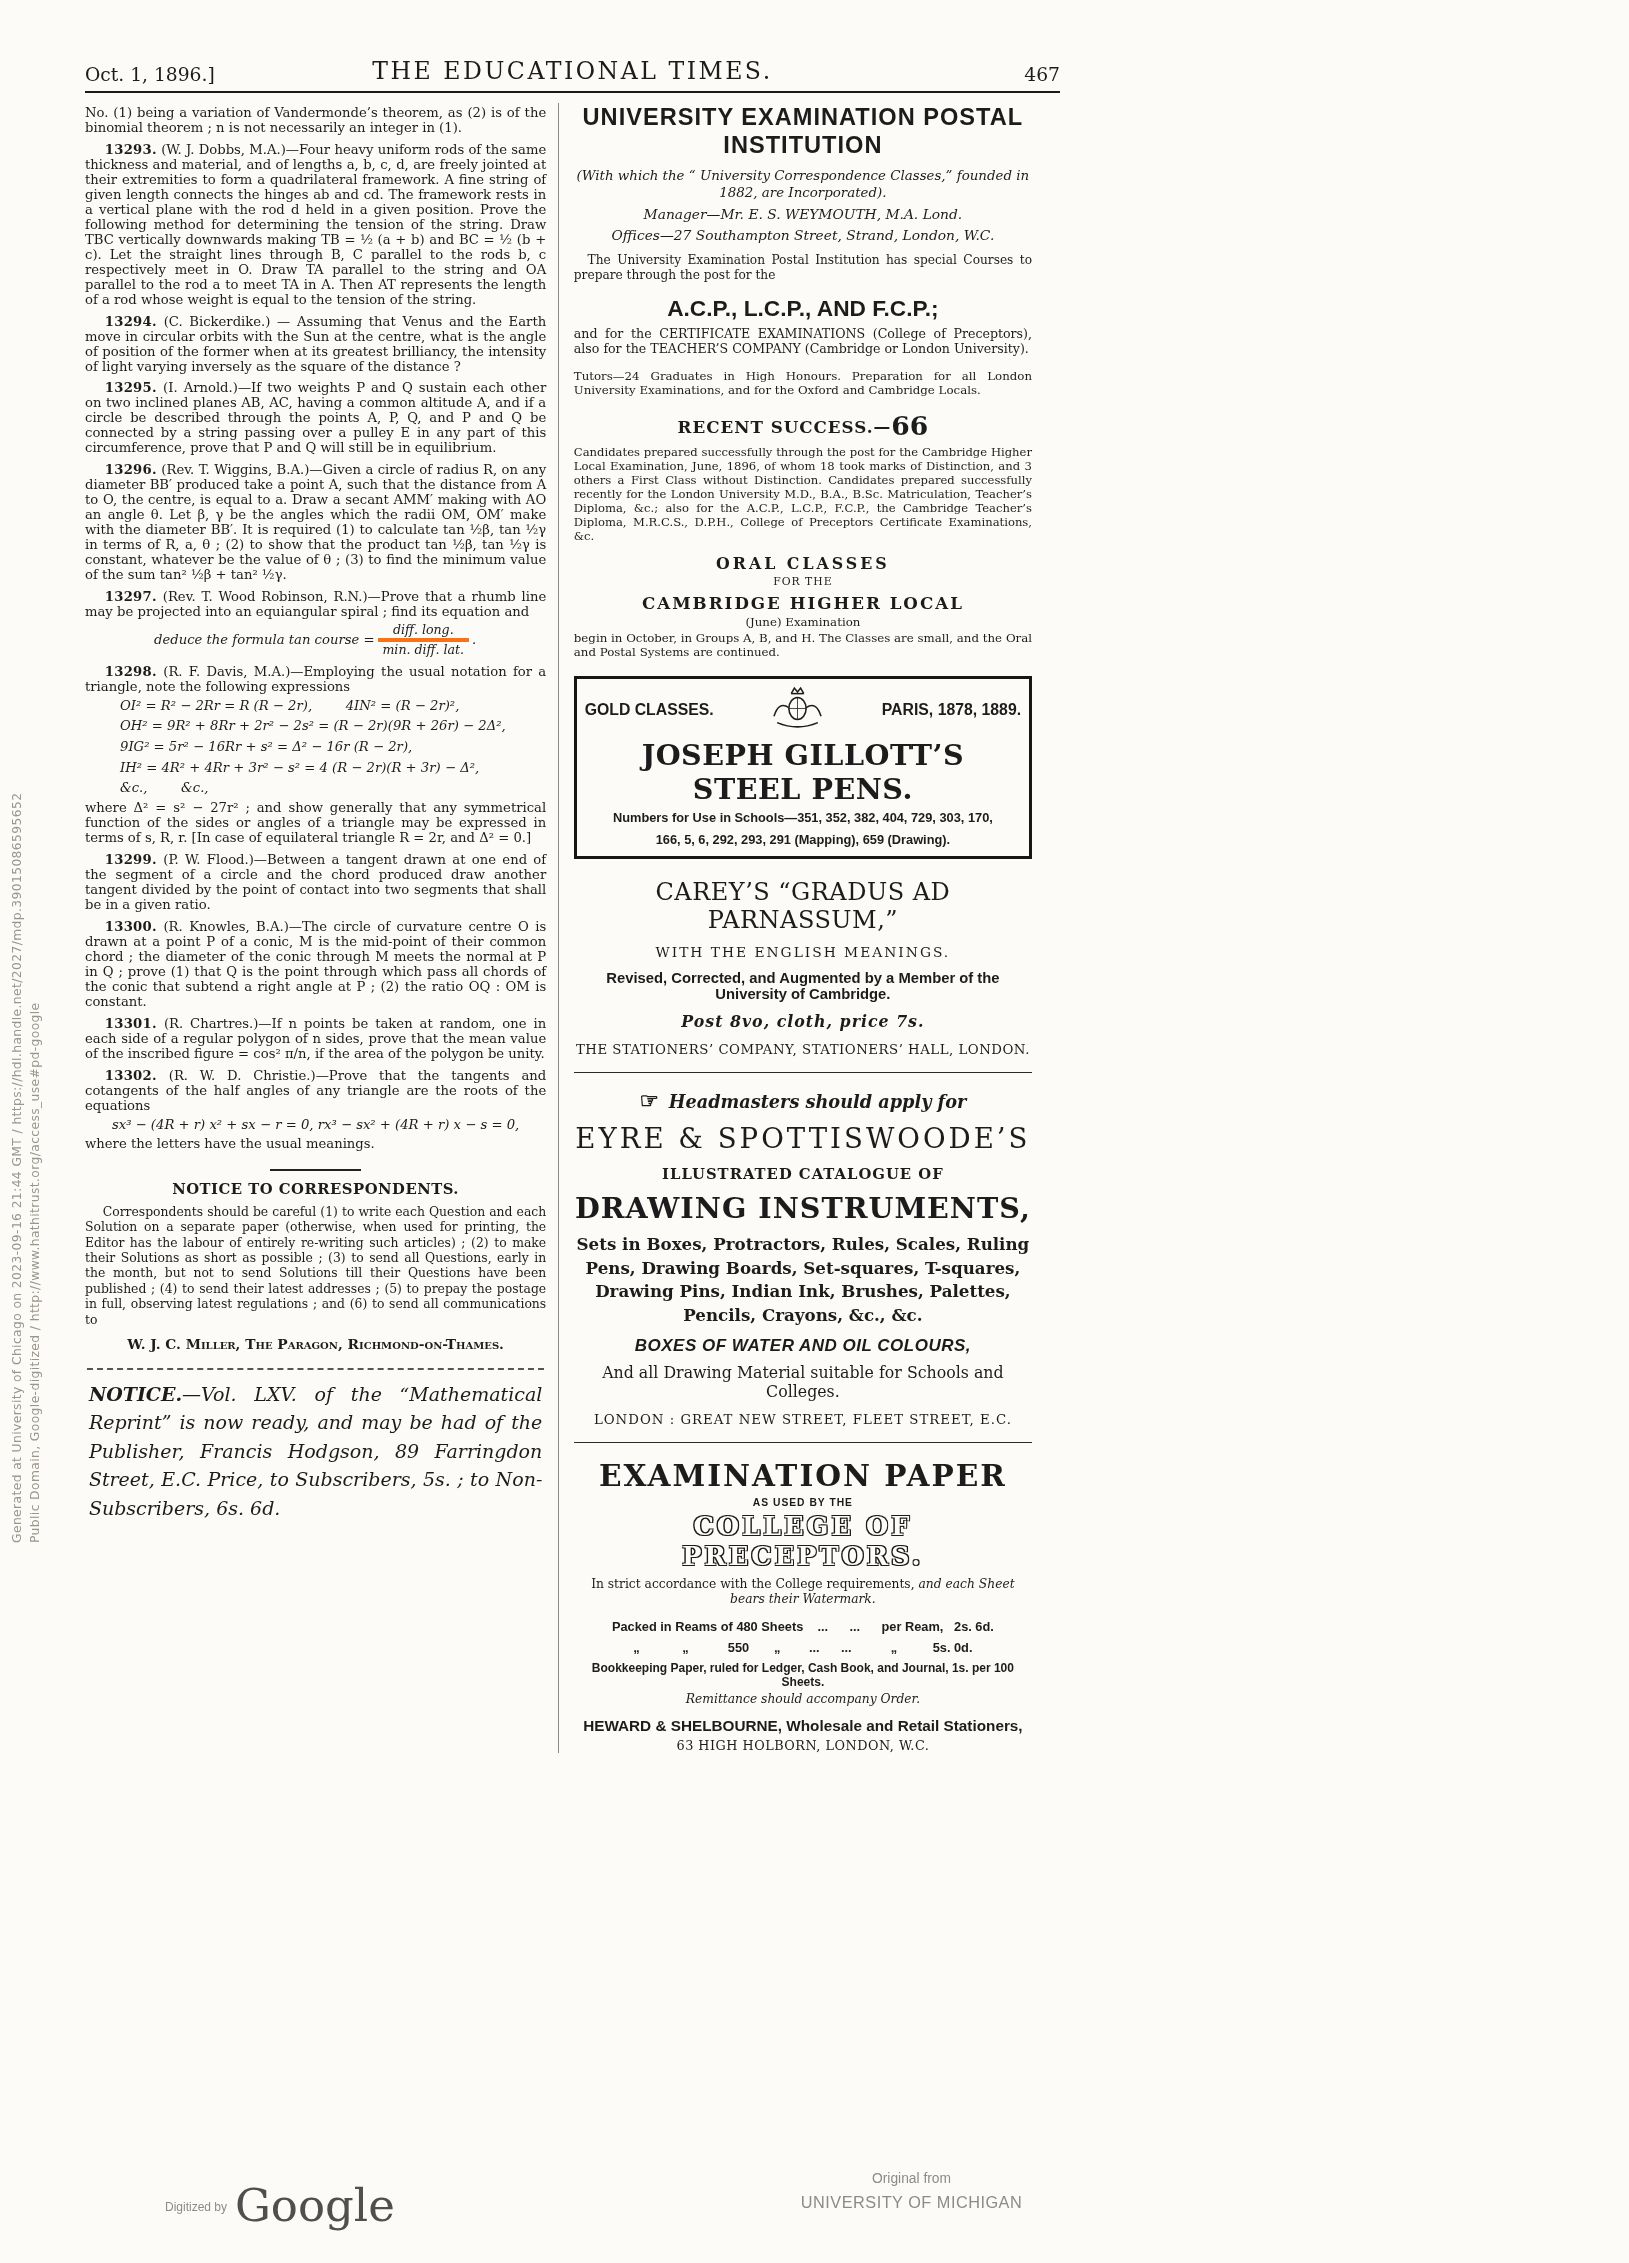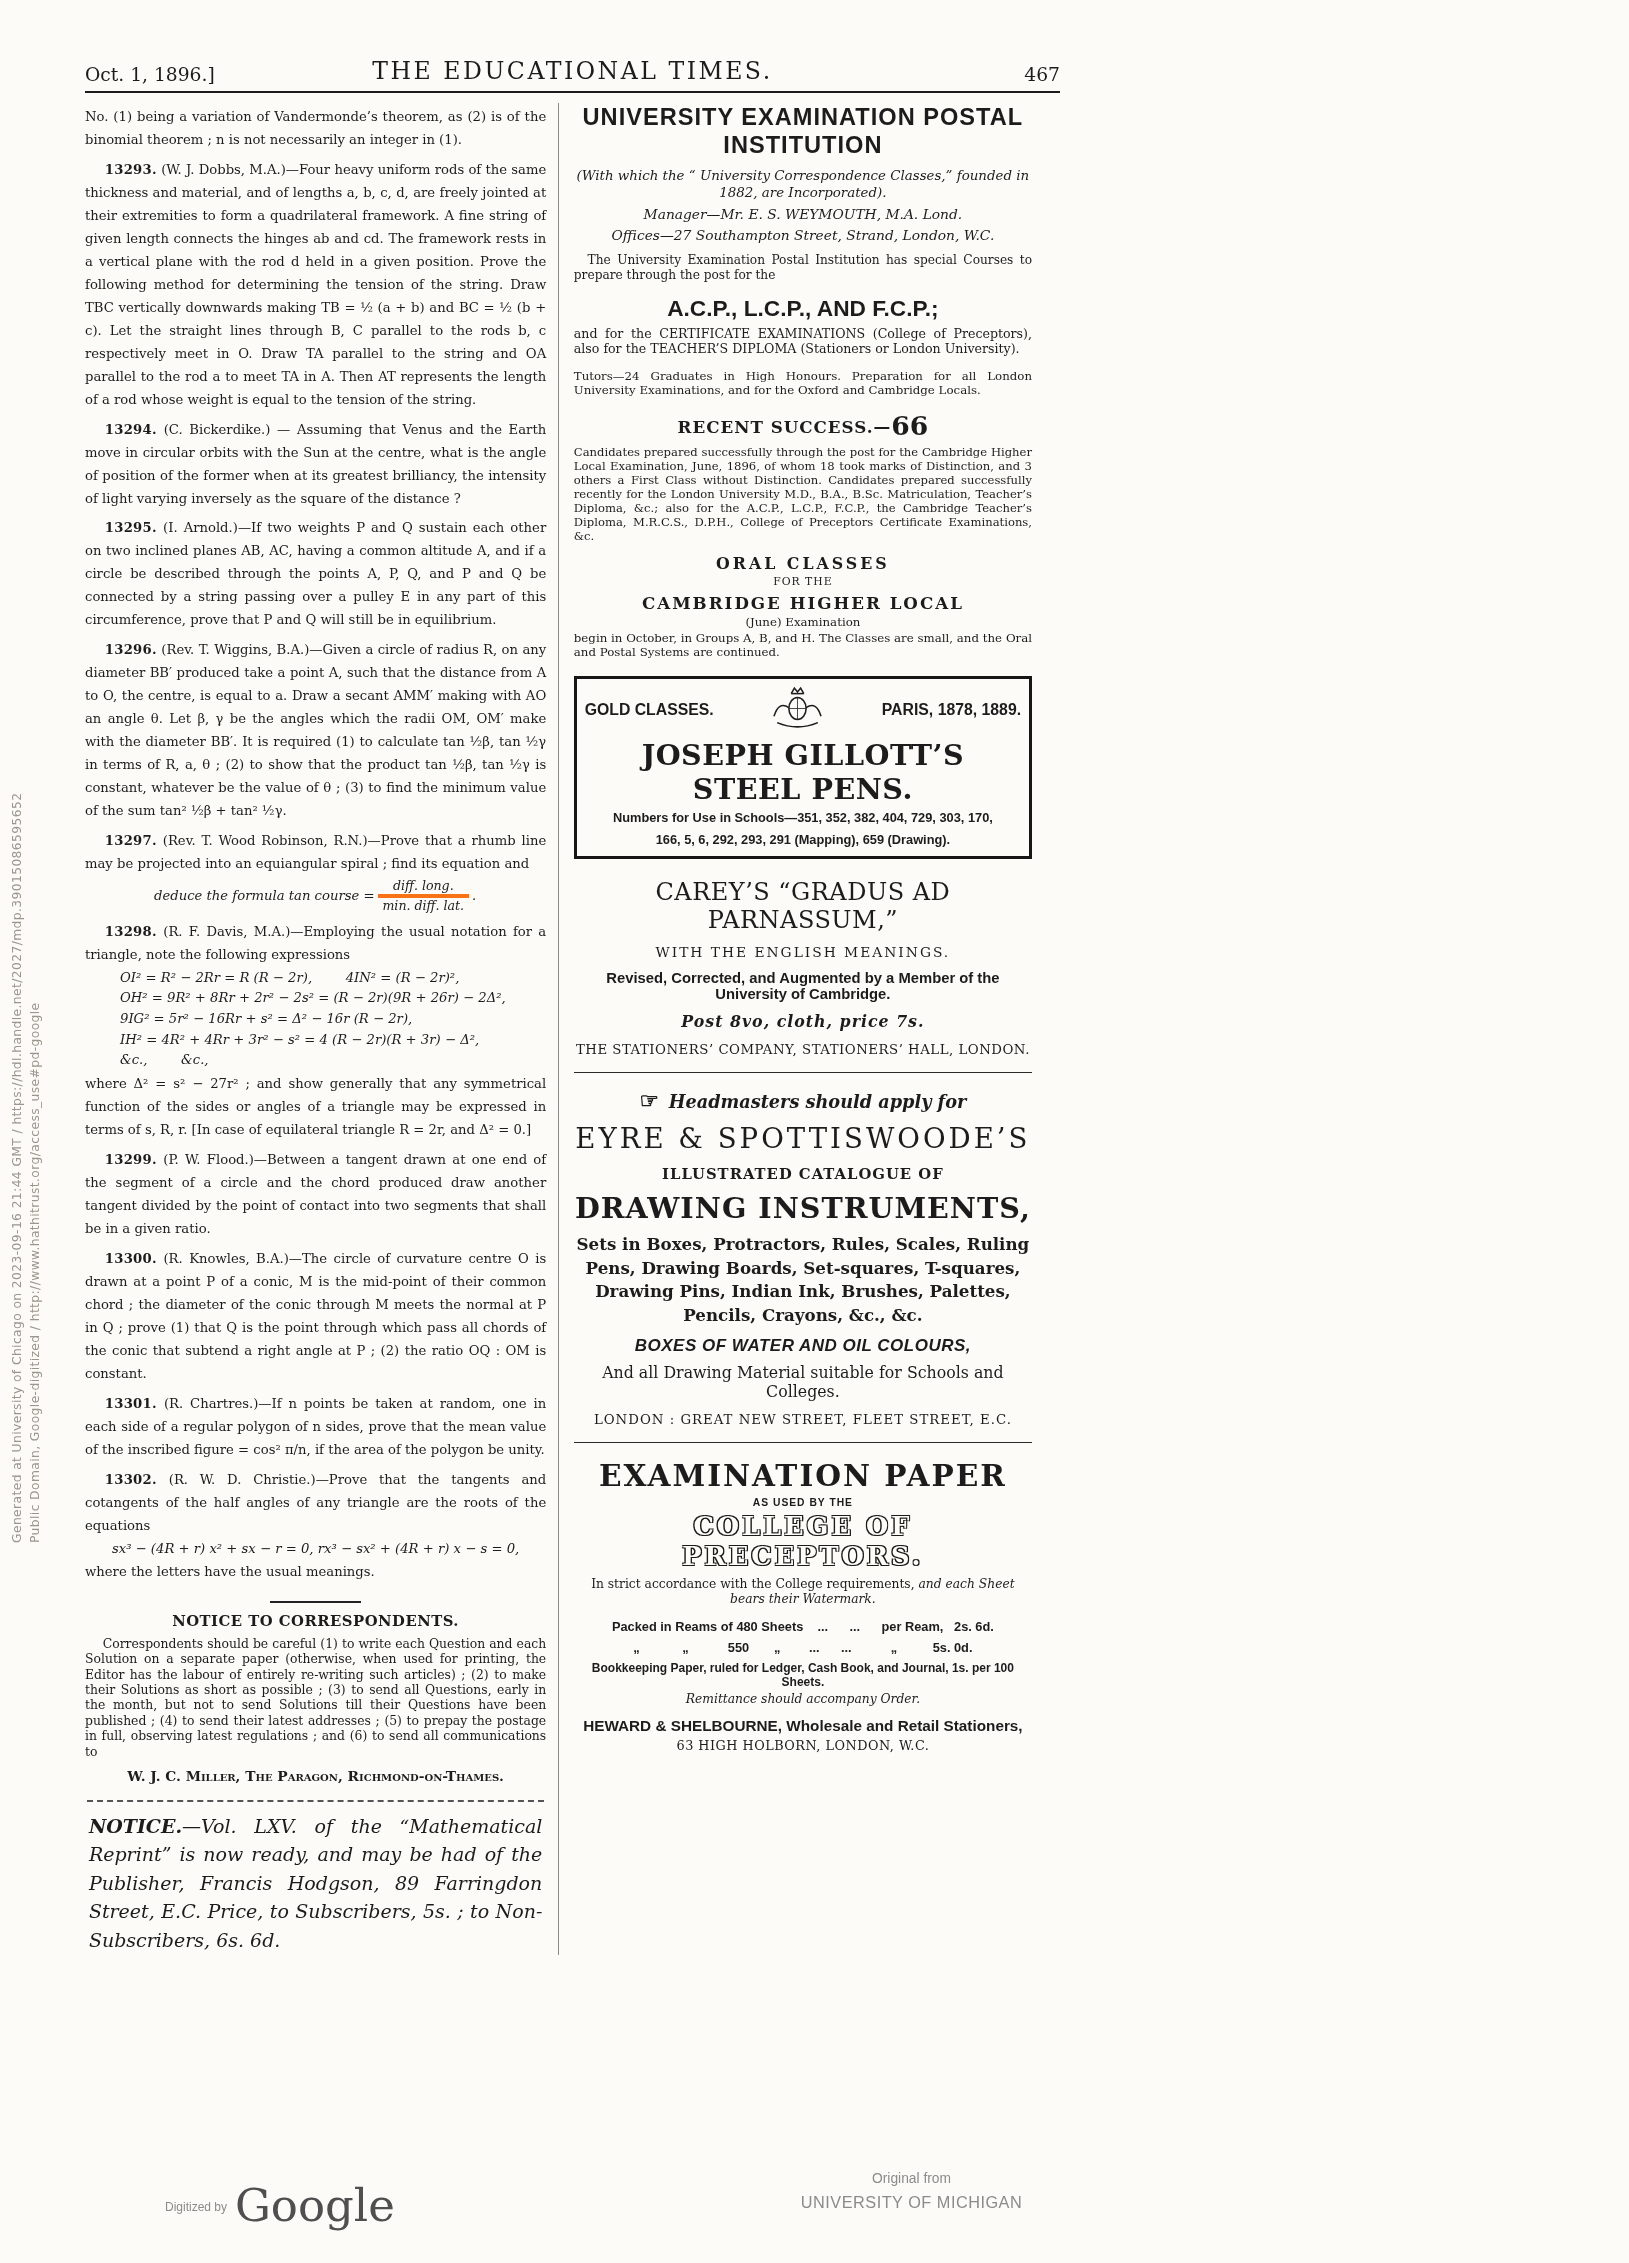--- a/index.html
+++ b/index.html
@@ -27,21 +27,21 @@
   .h-title { flex:1; text-align:center; font-size:23.6px; letter-spacing:2.5px; }
   .h-page  { width:187px; text-align:right; font-size:18.7px; }
   .head-rule { border-top:2.5px solid #1b1b1b; margin-top:5.9px; }
 
   .cols { display:flex; margin-top:9.9px; }
   .col-left  { width:473px; padding-right:11.8px; }
   .col-divider { width:1px; background:#8a8a86; }
   .col-right { width:473px; padding-left:14.8px; }
 
   
-  .body-p { font-size:13.2px; line-height:23px; text-align:justify; margin:0; }
+  .body-p { font-size:13.2px; line-height:15px; text-align:justify; margin:0; }
   .intro-p { margin:2px 0 0; }
   .prob { margin:6.9px 0 0; text-indent:19.7px; }
   .pnum { font-weight:bold; letter-spacing:0.3px; }
   .prob-cont { margin:1px 0 0; text-indent:0; }
   .formula { font-style:italic; white-space:pre; font-size:13.2px; line-height:17.7px; margin:3px 0 3px 35px; }
   .formula.center { margin-left:0; text-align:center; white-space:normal; }
   .formula-line { display:flex; align-items:center; font-size:13.2px; font-style:italic; margin:3.9px 0 2px 69px; }
   .frac { display:inline-block; text-align:center; font-size:12.6px; line-height:13.8px; margin:0 3px; vertical-align:middle; }
   .fnum { display:block; border-bottom:4px solid #f97316; padding:0 4.9px 1px; }
   .fden { display:block; padding:1px 4.9px 0; }
@@ -197,21 +197,21 @@
     <div class="col-right">
 
       <section class="ad">
         <div class="uepi-t">UNIVERSITY EXAMINATION POSTAL</div>
         <div class="uepi-t">INSTITUTION</div>
         <div class="uepi-sub">(With which the “ University Correspondence Classes,” founded in 1882, are Incorporated).</div>
         <div class="uepi-line">Manager—Mr. E. S. WEYMOUTH, M.A. Lond.</div>
         <div class="uepi-line">Offices—27 Southampton Street, Strand, London, W.C.</div>
         <p class="uepi-intro just">The University Examination Postal Institution has special Courses to prepare through the post for the</p>
         <div class="uepi-acp">A.C.P.,  L.C.P.,  AND  F.C.P.;</div>
-        <p class="uepi-cert just">and for the CERTIFICATE EXAMINATIONS (College of Preceptors), also for the TEACHER’S DIPLOMA (Stationers or London University).</p>
+        <p class="uepi-cert just">and for the CERTIFICATE EXAMINATIONS (College of Preceptors), also for the TEACHER’S COMPANY (Cambridge or London University).</p>
         <p class="uepi-tutors just">Tutors—24 Graduates in High Honours.   Preparation for all London University Examinations, and for the Oxford and Cambridge Locals.</p>
         <div class="recent">
           <span class="rs-label">RECENT SUCCESS.—</span><span class="rs-num">66</span>
         </div>
         <p class="uepi-cand just">Candidates prepared successfully through the post for the Cambridge Higher Local Examination, June, 1896, of whom 18 took marks of Distinction, and 3 others a First Class without Distinction.  Candidates prepared successfully recently for the London University M.D., B.A., B.Sc. Matriculation, Teacher’s Diploma, &amp;c.; also for the A.C.P., L.C.P., F.C.P., the Cambridge Teacher’s Diploma, M.R.C.S., D.P.H., College of Preceptors Certificate Examinations, &amp;c.</p>
         <div class="oral">ORAL CLASSES</div>
         <div class="for-the">FOR THE</div>
         <div class="chl">CAMBRIDGE HIGHER LOCAL</div>
         <div class="june">(June) Examination</div>
         <p class="uepi-begin just">begin in October, in Groups A, B, and H.  The Classes are small, and the Oral and Postal Systems are continued.</p>

